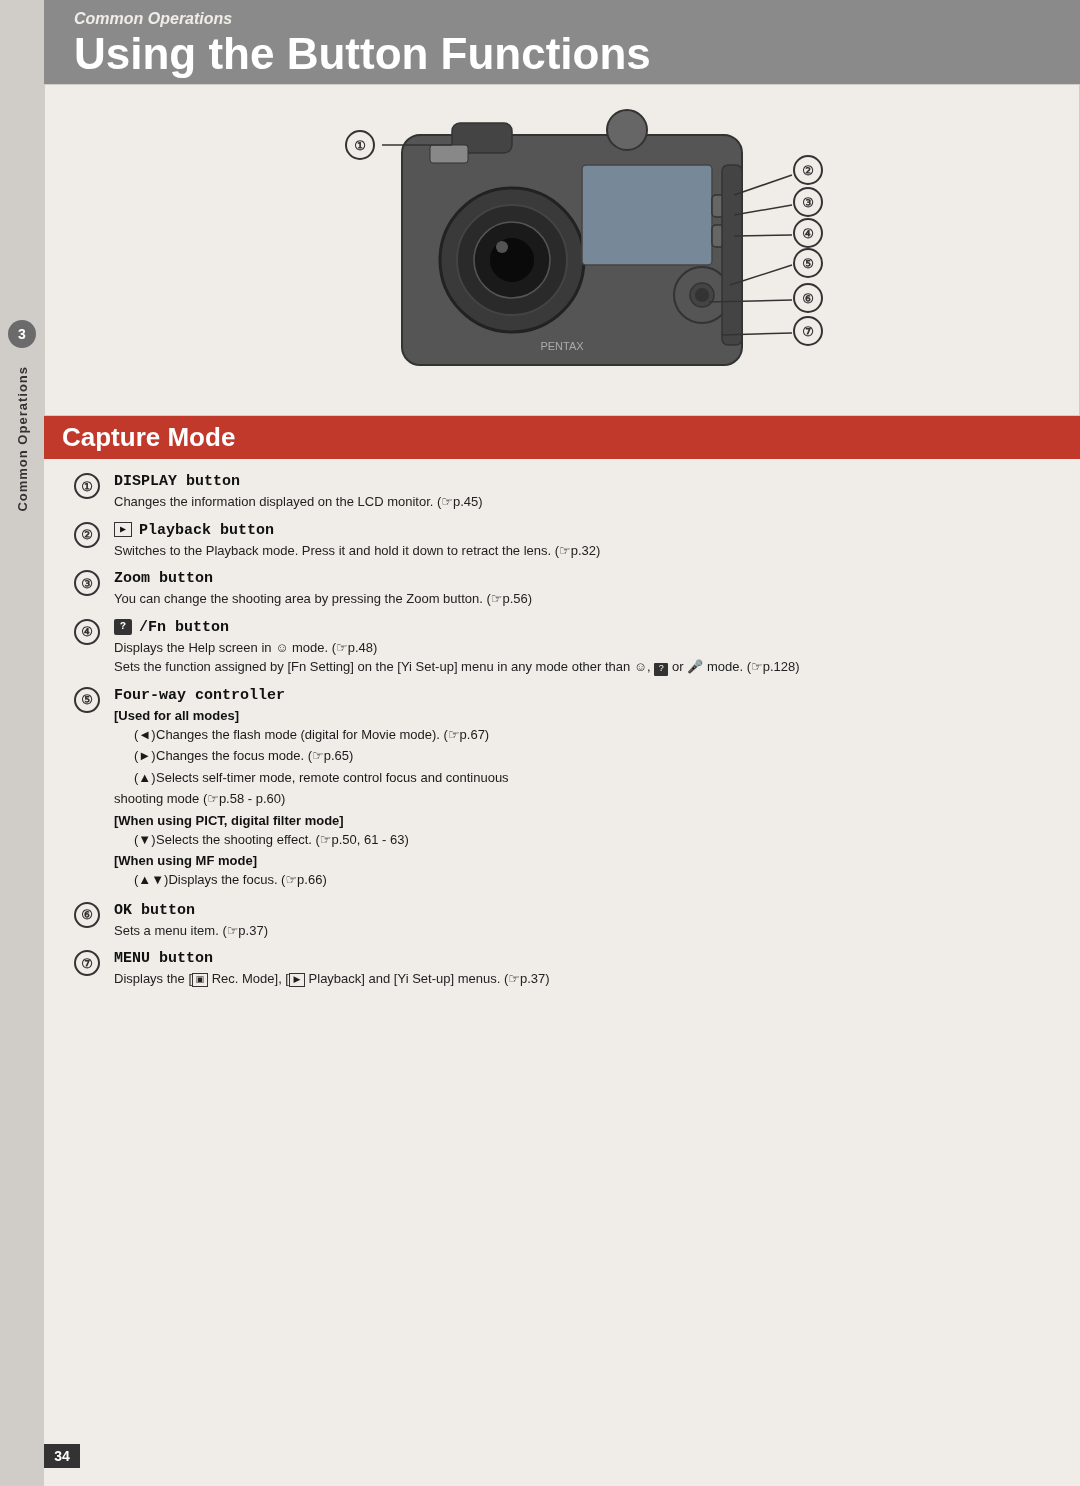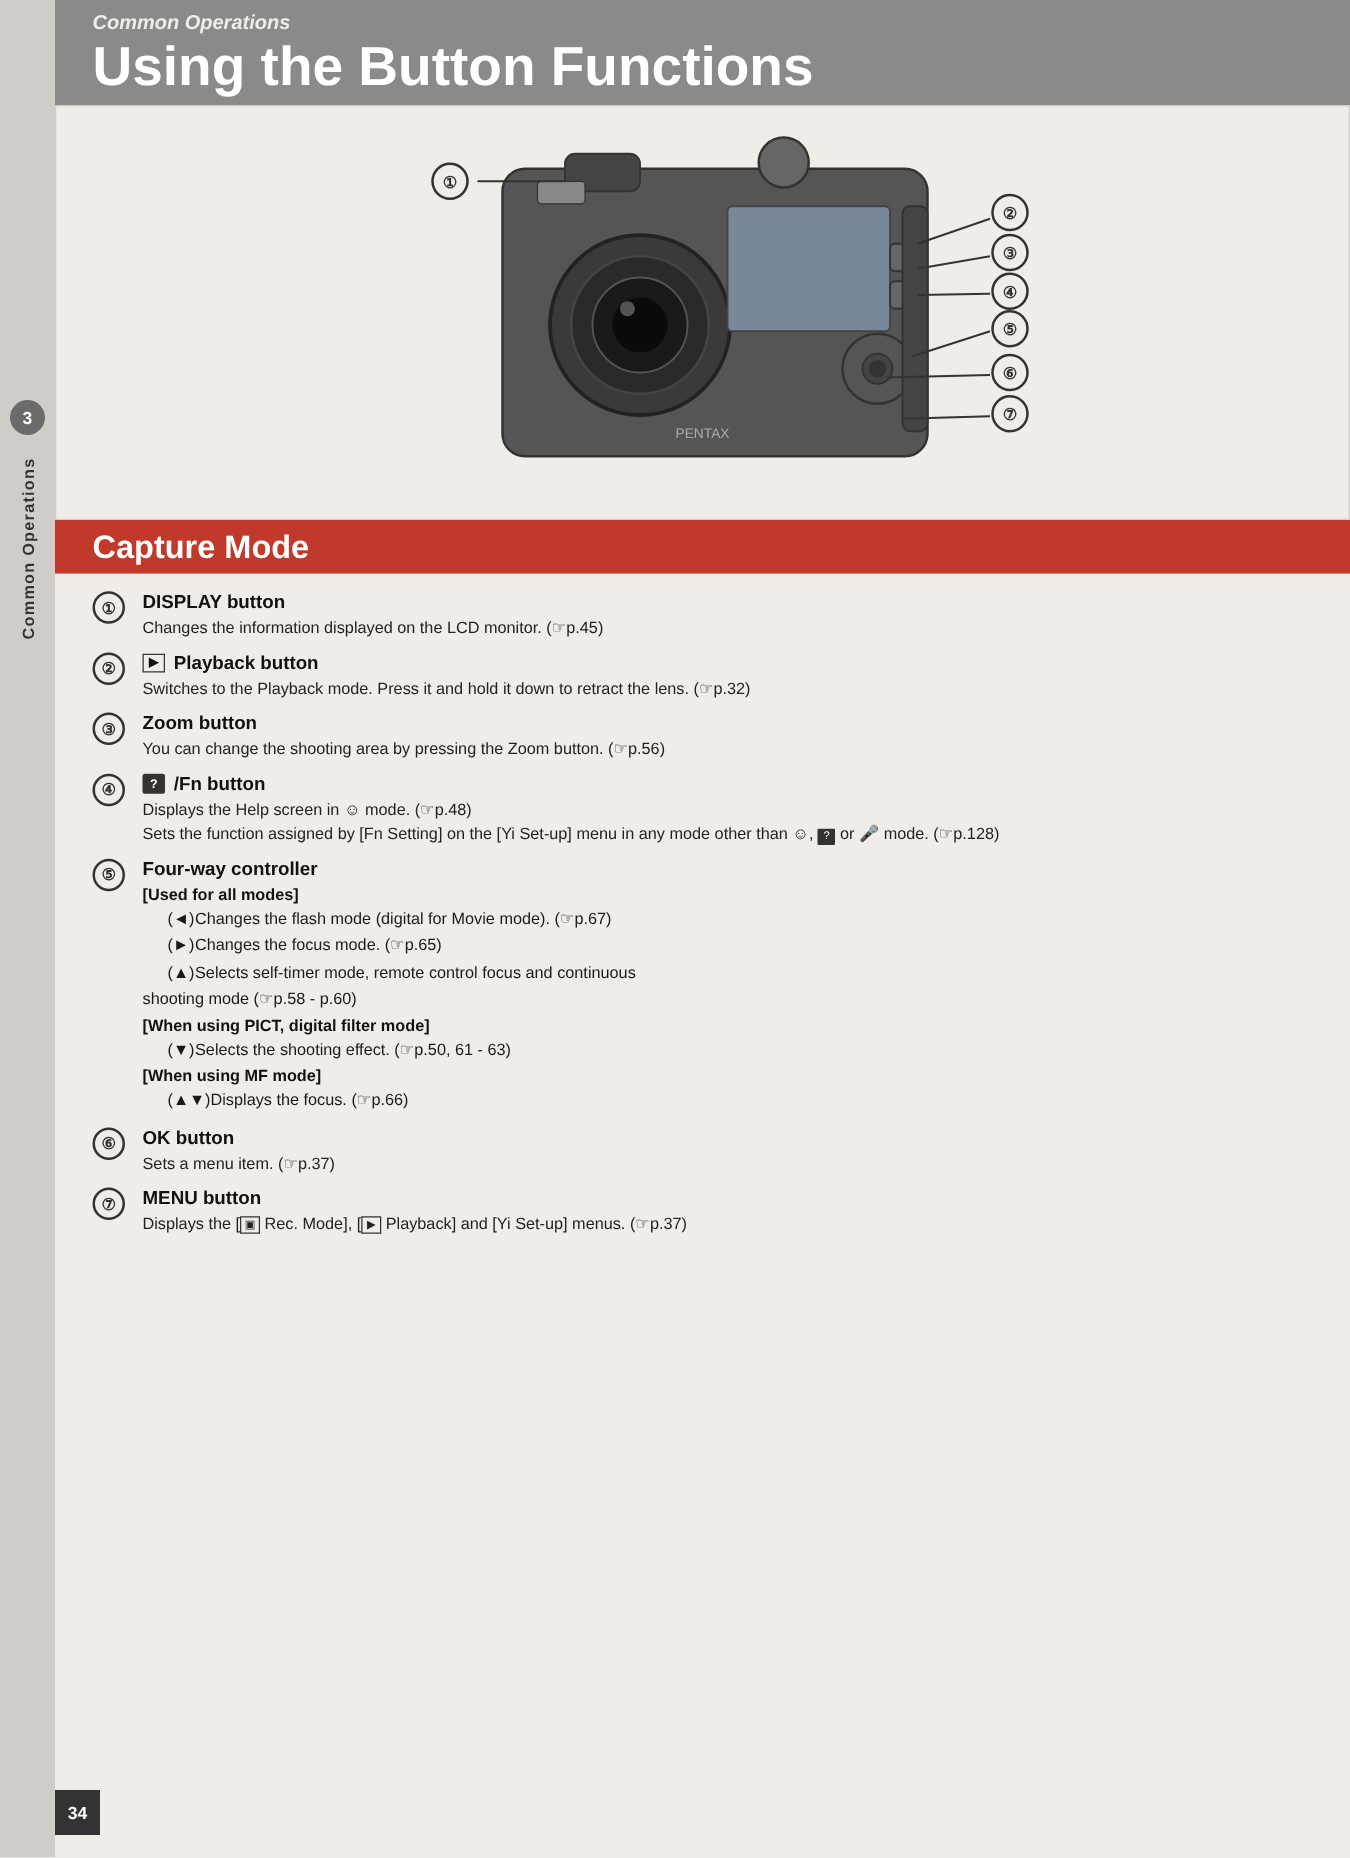--- a/index.html
+++ b/index.html
@@ -98,21 +98,21 @@
       width: 700px;
       height: 290px;
     }
 
     
     .section-heading {
       background: #c0392b;
       color: white;
       font-size: 26px;
       font-weight: bold;
-      padding: 6px 30px;
+      padding: 6px 18px;
       margin: 0;
     }
 
     
     .content-area {
       padding: 14px 30px 14px 30px;
       background: #f0ede8;
     }
 
     .item-row {
@@ -145,22 +145,23 @@
     .item-content {
       flex: 1;
     }
 
     .item-title {
       font-size: 15px;
       font-weight: bold;
       color: #111;
       margin-bottom: 2px;
       display: flex;
-      align-items: center;
+      align-items: flex-start;
       gap: 4px;
+      font-family: Liberation Mono, monospace;
     }
 
     .item-desc {
       font-size: 13px;
       color: #222;
       line-height: 1.5;
     }
 
     .sub-section-title {
       font-size: 13px;
@@ -192,21 +193,21 @@
     
     .page-number {
       position: absolute;
       bottom: 18px;
       left: 44px;
       background: #333;
       color: white;
       font-size: 14px;
       font-weight: bold;
       width: 36px;
-      height: 36px;
+      height: 24px;
       display: flex;
       align-items: center;
       justify-content: center;
     }
   </style>
 </head>
 <body>
 
 <div class="page-wrapper">
 

